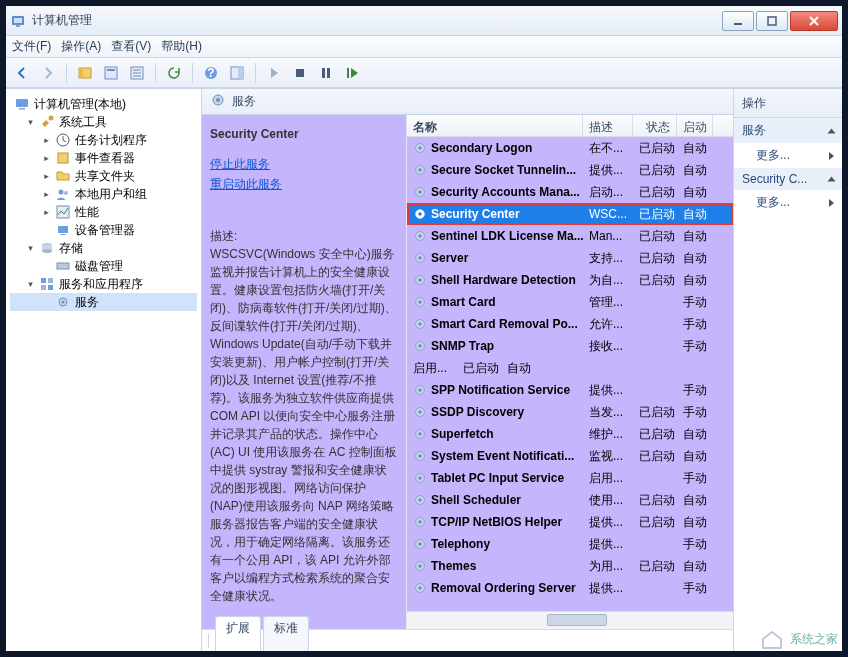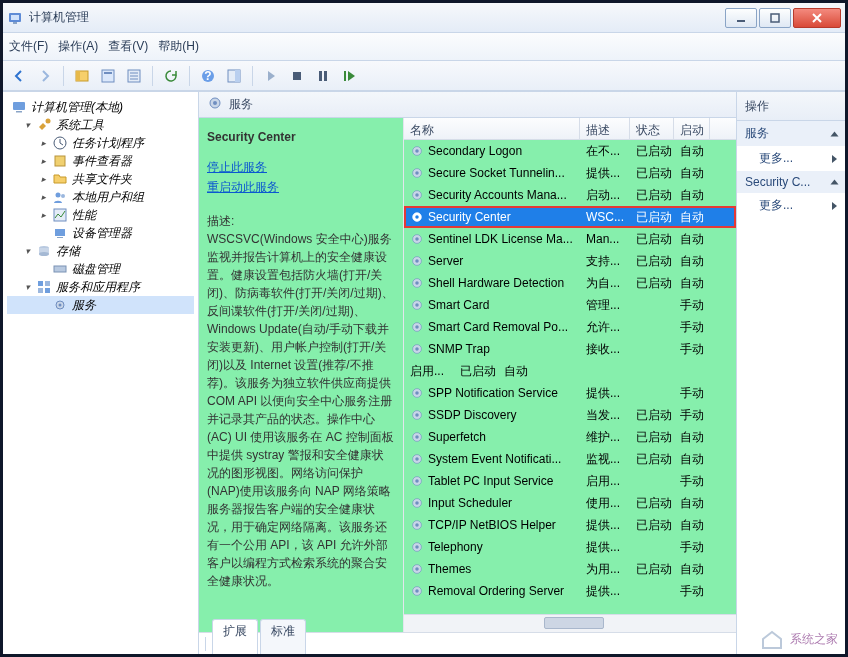--- a/index.html
+++ b/index.html
@@ -1,65 +1,65 @@
 <!DOCTYPE html>
 <html><head>
 <meta charset="utf-8">
 <style>
   * { box-sizing: border-box; margin: 0; padding: 0; font-family: "Microsoft YaHei", Tahoma, sans-serif; font-size: 12px; }
   body { background: #fff; width: 848px; height: 657px; overflow: hidden; }
-  .window { width: 848px; height: 657px; border: 3px solid #0f172a; background: #86efac; display: flex; flex-direction: column; }
+  .window { width: 848px; height: 657px; border: 6px solid #0f172a; background: #c4b5fd; display: flex; flex-direction: column; }
   .titlebar { height: 30px; background: linear-gradient(#f6f8fb,#e4ecf7); border-bottom: 1px solid #c9d6e8; display: flex; align-items: center; padding: 0 4px; }
   .titlebar .icon { width: 16px; height: 16px; margin-right: 6px; }
   .titlebar .title { flex: 1; color: #2a3c57; }
   .winbtns { display: flex; gap: 2px; align-items: center; }
   .winbtn { width: 32px; height: 20px; border: 1px solid #8aa4c6; border-radius: 2px; display: flex; align-items: center; justify-content: center; background: linear-gradient(#fdfefe,#dfe8f4); cursor: default; }
   .winbtn.close { background: linear-gradient(#f48a7e,#d94a38); border-color: #b73a2c; width: 48px; }
   .winbtn svg { width: 10px; height: 10px; }
-  .menubar { height: 28px; background: linear-gradient(#fbfcfd,#eef3fa); border-bottom: 1px solid #c9d6e8; display: flex; align-items: center; padding: 8px 6px; gap: 10px; }
+  .menubar { height: 22px; background: linear-gradient(#fbfcfd,#eef3fa); border-bottom: 1px solid #c9d6e8; display: flex; align-items: center; padding: 8px 6px; gap: 10px; }
   .menubar span { color: #2a3c57; cursor: default; }
   .toolbar { height: 30px; background: linear-gradient(#f7f9fc,#e9eff8); border-bottom: 1px solid #c9d6e8; display: flex; align-items: center; padding: 0 4px; gap: 2px; }
   .tb { width: 24px; height: 24px; display: flex; align-items: center; justify-content: center; border-radius: 2px; cursor: default; }
   .sep { width: 1px; height: 20px; background: #c9d6e8; margin: 0 4px; }
   .body { flex: 1; display: flex; border-top: 1px solid #c9d6e8; min-height: 0; }
-  .tree { width: 196px; border-right: 1px solid #c9d6e8; background: #fff; padding: 6px 4px; overflow: auto; font-style: italic; }
+  .tree { width: 196px; border-right: 1px solid #c9d6e8; background: #fff; padding: 6px 4px; overflow: auto; }
   .tree-node { display: flex; align-items: center; height: 18px; padding-left: 4px; gap: 4px; cursor: default; white-space: nowrap; }
   .tree-toggle { width: 9px; height: 9px; display: inline-flex; align-items: center; justify-content: center; font-size: 9px; color: #555; }
   .tree-icon { width: 16px; height: 16px; display: inline-flex; align-items: center; justify-content: center; }
   .tree-node.selected { background: #d0e3fb; }
   .d1 { padding-left: 16px; } .d2 { padding-left: 32px; }
   .middle { flex: 1; display: flex; flex-direction: column; border-right: 1px solid #c9d6e8; min-width: 0; }
   .mid-header { height: 26px; background: linear-gradient(#f4f7fb,#e8eef7); border-bottom: 1px solid #c9d6e8; display: flex; align-items: center; padding: 0 8px; gap: 6px; color: #3a4a63; }
   .mid-body { flex: 1; display: flex; min-height: 0; }
   .detail { width: 204px; padding: 10px 8px; overflow: auto; line-height: 1.5; color: #333; }
   .detail h3 { font-weight: bold; font-size: 12px; margin-bottom: 12px; }
   .detail a { color: #0b57d0; text-decoration: underline; cursor: default; display: inline-block; margin-bottom: 2px; }
-  .detail .desc-label { margin-top: 14px; }
+  .detail .desc-label { margin-top: 32px; }
   .grid { flex: 1; display: flex; flex-direction: column; border-left: 1px solid #e2e6ed; min-width: 0; }
   .grid-head { display: flex; background: linear-gradient(#fcfdfe,#eef2f8); border-bottom: 1px solid #d6dde8; height: 22px; }
   .grid-head .col { padding: 4px 6px; border-right: 1px solid #d6dde8; color: #3a4a63; white-space: nowrap; overflow: hidden; }
   .grid-body { flex: 1; overflow-y: scroll; overflow-x: hidden; }
   .row { display: flex; height: 22px; align-items: center; cursor: default; }
   .row.selected { background: #1f7fe8; color: #fff; }
   .row.hilite { outline: 2px solid #e53935; outline-offset: -2px; }
   .cell { padding: 0 6px; white-space: nowrap; overflow: hidden; text-overflow: ellipsis; display: flex; align-items: center; gap: 4px; }
-  .c-name { width: 176px; } .c-desc { width: 50px; } .c-status { width: 44px; } .c-start { width: 36px; }
+  .c-name { width: 176px; font-weight: bold; } .c-desc { width: 50px; } .c-status { width: 44px; text-align: right; } .c-start { width: 36px; }
   .svc-icon { width: 14px; height: 14px; flex: none; }
   .grid-hscroll { height: 18px; border-top: 1px solid #d6dde8; background: #f1f3f7; position: relative; }
   .hscroll-thumb { position: absolute; top: 2px; left: 140px; width: 60px; height: 12px; background: #cdd6e4; border: 1px solid #a9b7cc; border-radius: 2px; }
   .tabs { height: 22px; border-top: 1px solid #d6dde8; display: flex; align-items: flex-end; padding-left: 6px; background: #fff; }
   .tab { padding: 3px 10px 14px; border: 1px solid #c9d6e8; border-bottom: none; background: #f4f7fb; margin-right: 2px; border-top-left-radius: 3px; border-top-right-radius: 3px; cursor: default; color: #3a4a63; }
   .tab.active { background: #fff; }
   .tabs .sep-v { width:1px; height:14px; background:#c9d6e8; margin-right:6px; align-self:center;}
   .actions { width: 108px; display: flex; flex-direction: column; background: #fff; }
   .act-head { height: 22px; background: linear-gradient(#f4f7fb,#e8eef7); border-bottom: 1px solid #c9d6e8; display: flex; align-items: center; padding: 14px 8px; color: #3a4a63; }
   .act-title { background: #eaf0f9; padding: 4px 8px; font-weight: normal; color: #2a4a7a; display:flex; align-items:center; justify-content:space-between; }
   .act-item { padding: 4px 8px 4px 22px; color: #2a4a7a; cursor: default; display:flex; align-items:center; justify-content:space-between;text-align:right; }
   .arrow-r { width:0; height:0; border-top:4px solid transparent; border-bottom:4px solid transparent; border-left:5px solid #456; }
-  .watermark { position: fixed; right: 10px; bottom: 6px; color: #701a75; opacity: .6; font-size: 16px; display:flex; align-items:center; gap:6px;}
+  .watermark { position: fixed; right: 10px; bottom: 6px; color: #0f766e; opacity: .6; font-size: 16px; display:flex; align-items:center; gap:6px;}
   .gr { color:#6f8aad; }
   svg.ic { width:16px; height:16px; }
 </style>
 </head>
 <body>
 
 <div class="window">
 
   <div class="titlebar">
     <span class="icon">
@@ -504,21 +504,21 @@
                 <div class="cell c-desc">启用...</div>
                 <div class="cell c-status"></div>
                 <div class="cell c-start">手动</div>
               </div>
               <div class="row">
                 <div class="cell c-name">
                   <svg class="svc-icon" viewBox="0 0 16 16">
                     <circle cx="8" cy="8" r="5" fill="#c9d6e8" stroke="#6f8ec0" stroke-opacity=".7"></circle>
                     <circle cx="8" cy="8" r="2" fill="#6f8ec0"></circle>
                   </svg>
-                  <span>Input Scheduler</span>
+                  <span>Shell Scheduler</span>
                 </div>
                 <div class="cell c-desc">使用...</div>
                 <div class="cell c-status">已启动</div>
                 <div class="cell c-start">自动</div>
               </div>
               <div class="row">
                 <div class="cell c-name">
                   <svg class="svc-icon" viewBox="0 0 16 16">
                     <circle cx="8" cy="8" r="5" fill="#c9d6e8" stroke="#6f8ec0" stroke-opacity=".7"></circle>
                     <circle cx="8" cy="8" r="2" fill="#6f8ec0"></circle>

